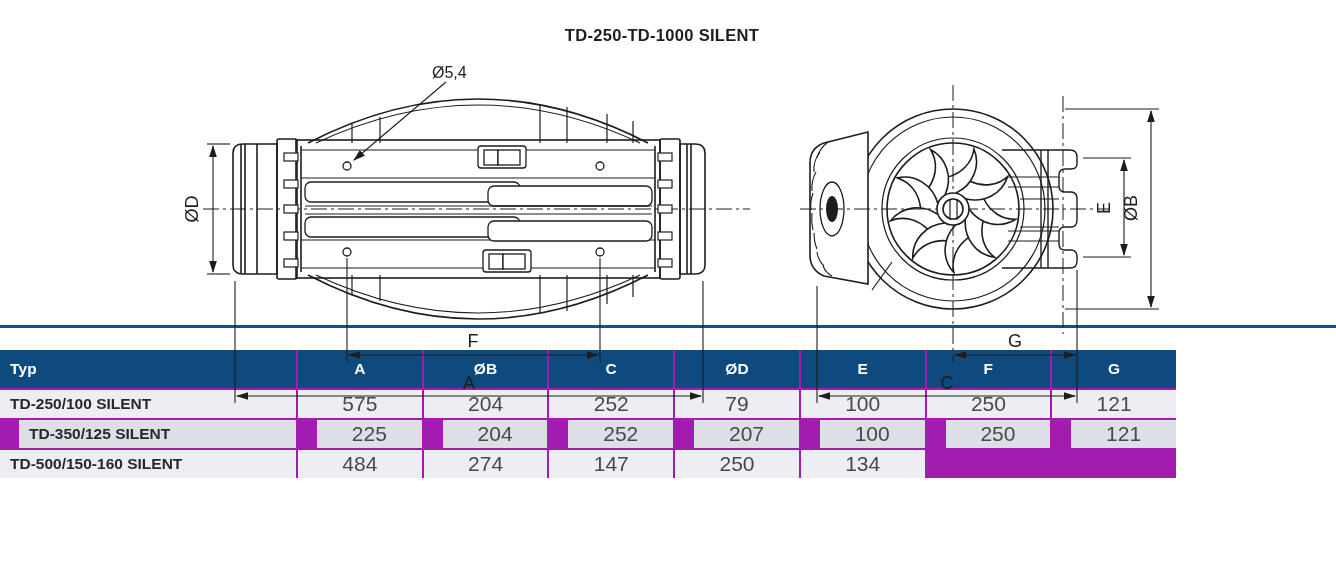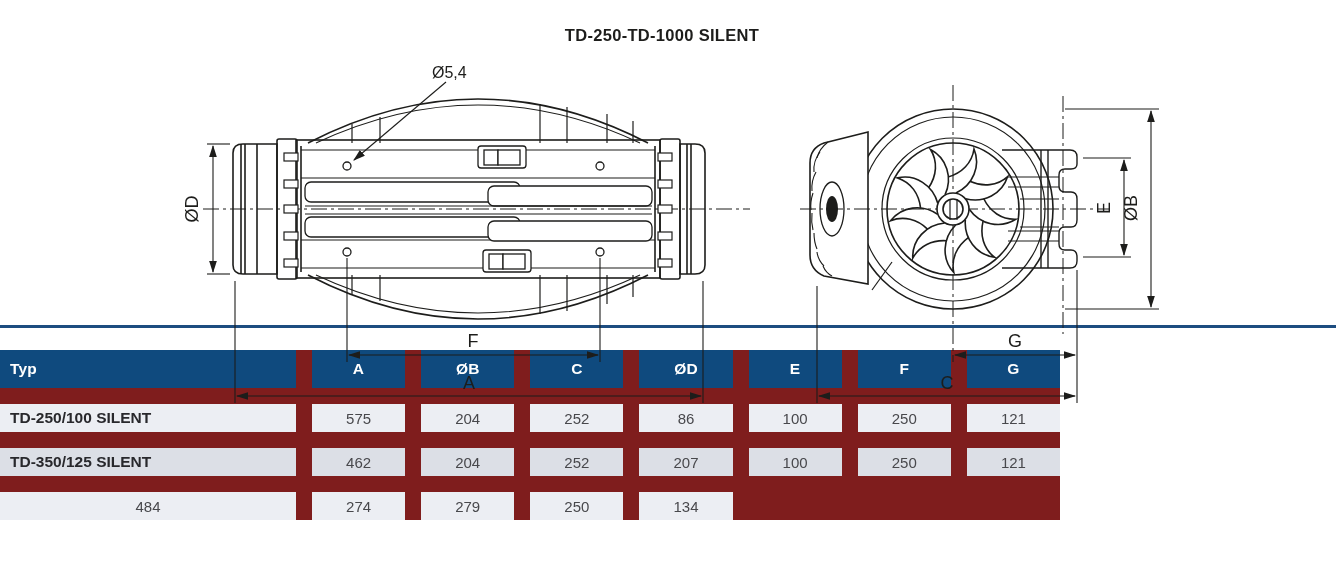--- a/index.html
+++ b/index.html
@@ -2,29 +2,29 @@
 <html><head>
 <meta charset="utf-8">
 <style>
   html,body{margin:0;padding:0;background:#fff;}
   .page{position:relative;width:1336px;height:579px;background:#fff;overflow:hidden;
         font-family:"Liberation Sans",sans-serif;color:#1d1d1b;}
   .diagram{position:relative;width:1336px;height:325px;}
   .diagram svg{display:block;}
   .rule{width:1336px;height:3px;background:#1d4d80;}
   .gap{width:1336px;height:22px;background:#fff;}
-  .spec-table{display:grid;width:1060px;grid-template-columns:296px repeat(7,1fr);
-              grid-template-rows:38px 28px 28px 28px;gap:16px;background:#7f1d1d;}
+  .spec-table{display:grid;width:1176px;grid-template-columns:296px repeat(7,1fr);
+              grid-template-rows:38px 28px 28px 28px;gap:2px;background:#a21caf;}
   .hcell{background:#0f4a7e;color:#fff;font-weight:bold;font-size:15.5px;letter-spacing:.2px;
          display:flex;align-items:center;justify-content:center;}
   .hcell.first{justify-content:flex-start;padding-left:10px;}
-  .cell{font-size:15px;color:#48484c;display:flex;align-items:center;justify-content:center;}
+  .cell{font-size:21px;color:#48484c;display:flex;align-items:center;justify-content:center;}
   .cell.first{justify-content:flex-start;padding-left:10px;font-weight:bold;color:#28282c;font-size:15.5px;}
   .r-light{background:#eceef3;}
-  .r-mid{background:#dcdfe6;}
+  .r-mid{background:#dcdfe6;margin-left:19px;}
   text{font-family:"Liberation Sans",sans-serif;fill:#1d1d1b;}
   .dimlbl{font-size:18px;}
   .ttl{font-size:16.5px;font-weight:bold;letter-spacing:.3px;}
   .small{font-size:16px;}
 </style>
 </head>
 <body>
 
 <div class="page">
 
@@ -246,34 +246,35 @@
     <div class="hcell">C</div>
     <div class="hcell">ØD</div>
     <div class="hcell">E</div>
     <div class="hcell">F</div>
     <div class="hcell">G</div>
 
     <div class="cell first r-light">TD-250/100 SILENT</div>
     <div class="cell r-light">575</div>
     <div class="cell r-light">204</div>
     <div class="cell r-light">252</div>
-    <div class="cell r-light">86</div>
+    <div class="cell r-light">79</div>
     <div class="cell r-light">100</div>
     <div class="cell r-light">250</div>
     <div class="cell r-light">121</div>
 
     <div class="cell first r-mid">TD-350/125 SILENT</div>
-    <div class="cell r-mid">462</div>
+    <div class="cell r-mid">225</div>
     <div class="cell r-mid">204</div>
     <div class="cell r-mid">252</div>
     <div class="cell r-mid">207</div>
     <div class="cell r-mid">100</div>
     <div class="cell r-mid">250</div>
     <div class="cell r-mid">121</div>
 
+    <div class="cell first r-light">TD-500/150-160 SILENT</div>
     <div class="cell r-light">484</div>
     <div class="cell r-light">274</div>
-    <div class="cell r-light">279</div>
+    <div class="cell r-light">147</div>
     <div class="cell r-light">250</div>
     <div class="cell r-light">134</div>
   </div>
 
 </div>
 
 </body></html>

